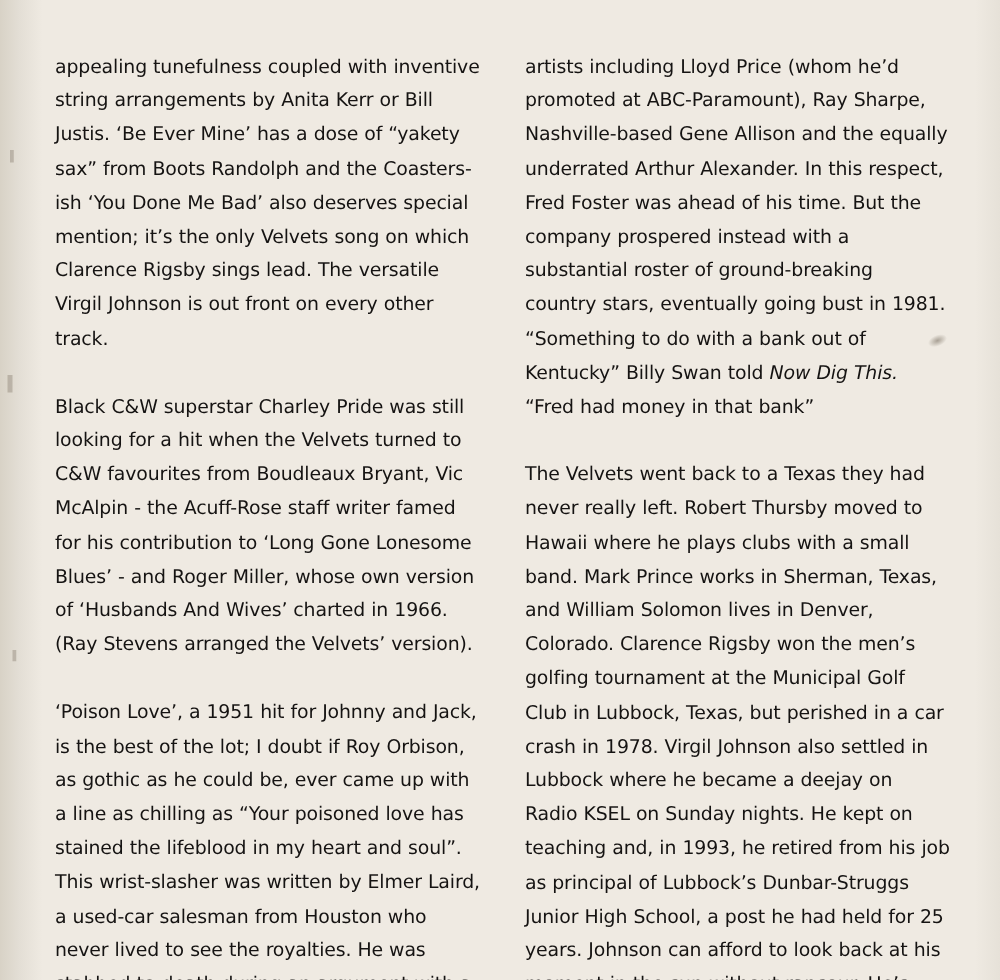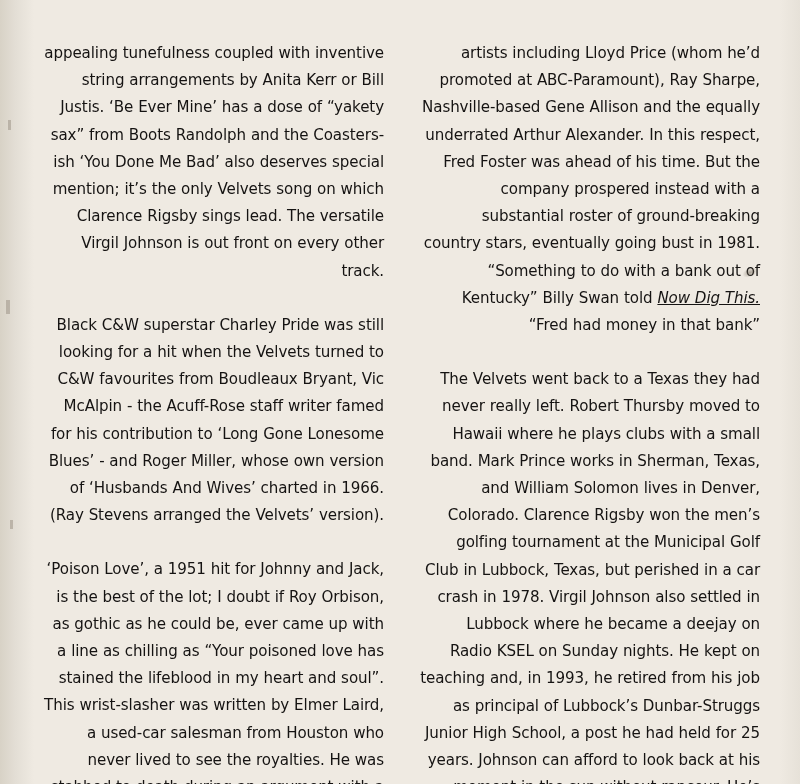--- a/index.html
+++ b/index.html
@@ -49,28 +49,27 @@
   .column {
     width: 340px;
     flex: 0 0 340px;
   }
   .para {
     font-family: "DejaVu Sans", sans-serif;
     font-size: 15.1px;
     line-height: 27.2px;
     color: #151312;
     margin: 0 0 27px 0;
-    text-align: right;
+    text-align: left;
     letter-spacing: -0.1px;
     word-spacing: 0.2px;
   }
   .para:last-child { margin-bottom: 0; }
   .para em {
     font-style: italic;
-    text-decoration: underline;
   }
   
   .smudge {
     position: absolute;
     left: 742px;
     top: 268px;
     width: 16px;
     height: 9px;
     background: radial-gradient(ellipse at center, rgba(110,100,85,0.55) 0%, rgba(110,100,85,0.0) 70%);
     transform: rotate(-22deg);

